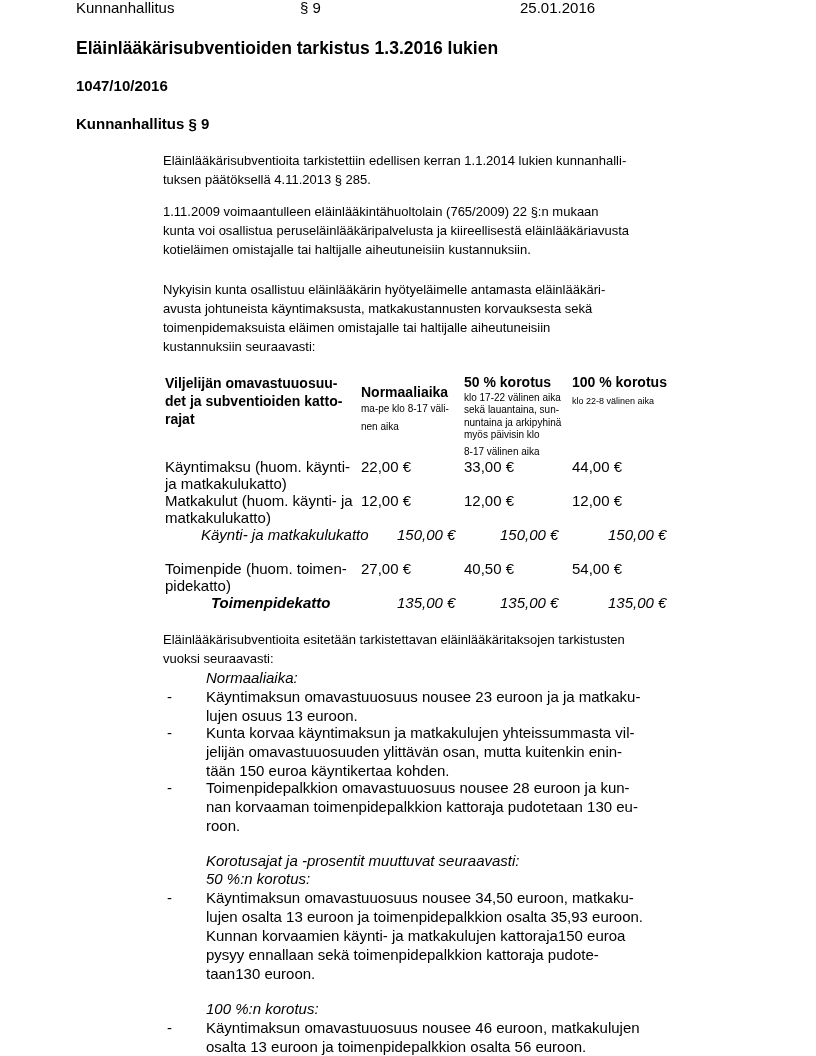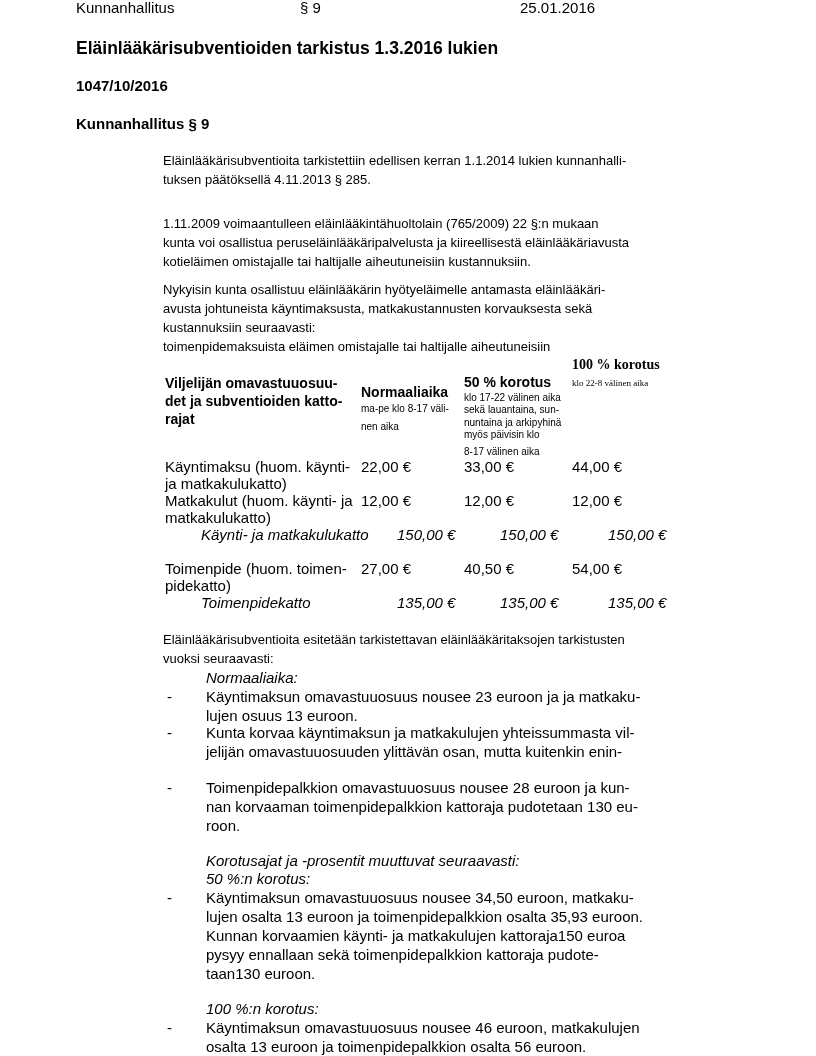--- a/index.html
+++ b/index.html
@@ -31,31 +31,31 @@
 
 <div class="abs title">Eläinlääkärisubventioiden tarkistus 1.3.2016 lukien</div>
 <div class="abs ref">1047/10/2016</div>
 <div class="abs ref" style="top:114px;">Kunnanhallitus § 9</div>
 
 <div class="body-block" style="top:151px;">
   <span class="line">Eläinlääkärisubventioita tarkistettiin edellisen kerran 1.1.2014 lukien kunnanhalli-</span>
   <span class="line">tuksen päätöksellä 4.11.2013 § 285.</span>
 </div>
 
-<div class="body-block" style="top:214px;">
+<div class="body-block" style="top:202px;">
   <span class="line">1.11.2009 voimaantulleen eläinlääkintähuoltolain (765/2009) 22 §:n mukaan</span>
   <span class="line">kunta voi osallistua peruseläinlääkäripalvelusta ja kiireellisestä eläinlääkäriavusta</span>
   <span class="line">kotieläimen omistajalle tai haltijalle aiheutuneisiin kustannuksiin.</span>
 </div>
 
 <div class="body-block" style="top:280px;">
   <span class="line">Nykyisin kunta osallistuu eläinlääkärin hyötyeläimelle antamasta eläinlääkäri-</span>
   <span class="line">avusta johtuneista käyntimaksusta, matkakustannusten korvauksesta sekä</span>
+  <span class="line">toimenpidemaksuista eläimen omistajalle tai haltijalle aiheutuneisiin</span>
   <span class="line">kustannuksiin seuraavasti:</span>
-  <span class="line">toimenpidemaksuista eläimen omistajalle tai haltijalle aiheutuneisiin</span>
 </div>
 
 <div>
 
   <div class="abs th-main" style="left:165px; top:374px; line-height:18px;">
     <span class="line">Viljelijän omavastuuosuu-</span>
     <span class="line">det ja subventioiden katto-</span>
     <span class="line">rajat</span>
   </div>
 
@@ -67,21 +67,21 @@
 
   <div class="abs" style="left:464px; top:374px;">
     <span class="line th-main">50 % korotus</span>
     <span class="line th-sub">klo 17-22 välinen aika</span>
     <span class="line th-sub">sekä lauantaina, sun-</span>
     <span class="line th-sub">nuntaina ja arkipyhinä</span>
     <span class="line th-sub">myös päivisin klo</span>
     <span class="line th-sub" style="margin-top:4px;">8-17 välinen aika</span>
   </div>
 
-  <div class="abs" style="left:572px; top:356px;font-family:Liberation Serif, serif;">
+  <div class="abs" style="left:572px; top:374px;">
     <span class="line th-main">100 % korotus</span>
     <span class="line" style="font-size:9px; line-height:12px; margin-top:3px;">klo 22-8 välinen aika</span>
   </div>
 
   <div>
     <div class="cell" style="left:165px; top:458px;">
       <span class="line">Käyntimaksu (huom. käynti-</span>
       <span class="line">ja matkakulukatto)</span>
     </div>
     <div class="cell" style="left:361px; top:458px;">22,00 €</div>
@@ -110,21 +110,21 @@
     <div class="cell" style="left:165px; top:560px;">
       <span class="line">Toimenpide (huom. toimen-</span>
       <span class="line">pidekatto)</span>
     </div>
     <div class="cell" style="left:361px; top:560px;">27,00 €</div>
     <div class="cell" style="left:464px; top:560px;">40,50 €</div>
     <div class="cell" style="left:572px; top:560px;">54,00 €</div>
   </div>
 
   <div>
-    <div class="cell it" style="left:165px; top:594px;">Toimenpidekatto</div>
+    <div class="cell it" style="left:175px; top:594px;font-weight:bold;">Toimenpidekatto</div>
     <div class="cell it" style="left:361px; top:594px;">135,00 €</div>
     <div class="cell it" style="left:464px; top:594px;">135,00 €</div>
     <div class="cell it" style="left:572px; top:594px;">135,00 €</div>
   </div>
 </div>
 
 <div class="body-block" style="top:630px;">
   <span class="line">Eläinlääkärisubventioita esitetään tarkistettavan eläinlääkäritaksojen tarkistusten</span>
   <span class="line">vuoksi seuraavasti:</span>
 </div>
@@ -136,20 +136,21 @@
   <div class="list-text">
     <span class="line">Käyntimaksun omavastuuosuus nousee 23 euroon ja ja matkaku-</span>
     <span class="line">lujen osuus 13 euroon.</span>
   </div>
 </div>
 <div class="list-item" style="top:723px;">
   <span class="dash">-</span>
   <div class="list-text">
     <span class="line">Kunta korvaa käyntimaksun ja matkakulujen yhteissummasta vil-</span>
     <span class="line">jelijän omavastuuosuuden ylittävän osan, mutta kuitenkin enin-</span>
+    <span class="line">tään 150 euroa käyntikertaa kohden.</span>
   </div>
 </div>
 <div class="list-item" style="top:778px;">
   <span class="dash">-</span>
   <div class="list-text">
     <span class="line">Toimenpidepalkkion omavastuuosuus nousee 28 euroon ja kun-</span>
     <span class="line">nan korvaaman toimenpidepalkkion kattoraja pudotetaan 130 eu-</span>
     <span class="line">roon.</span>
   </div>
 </div>

